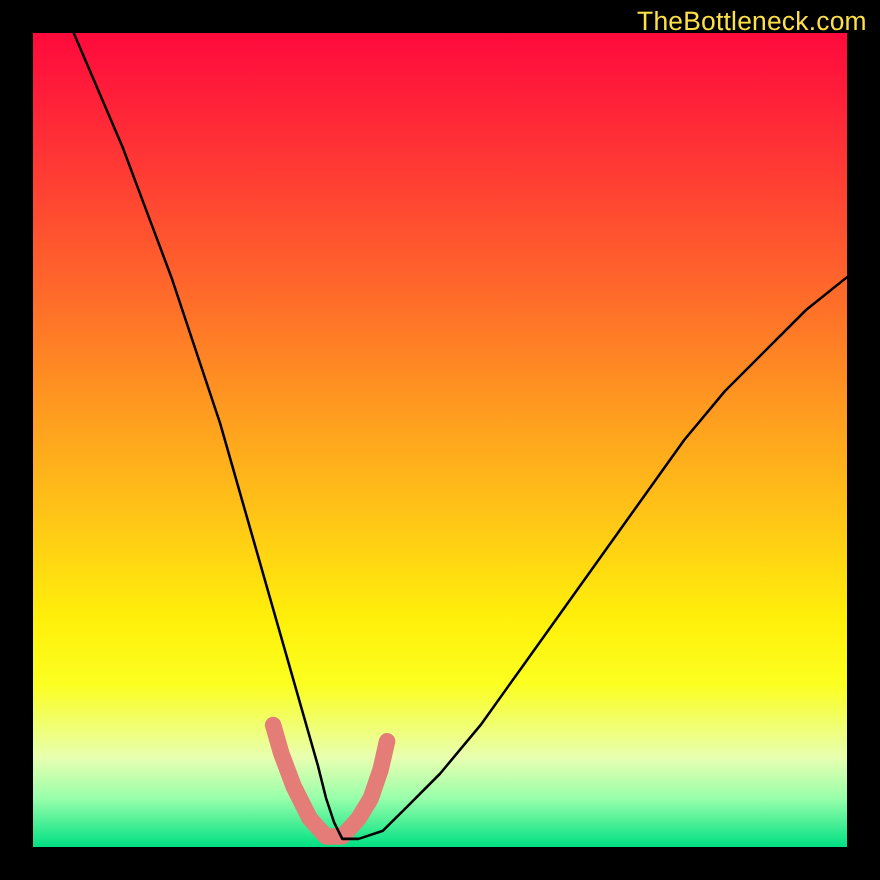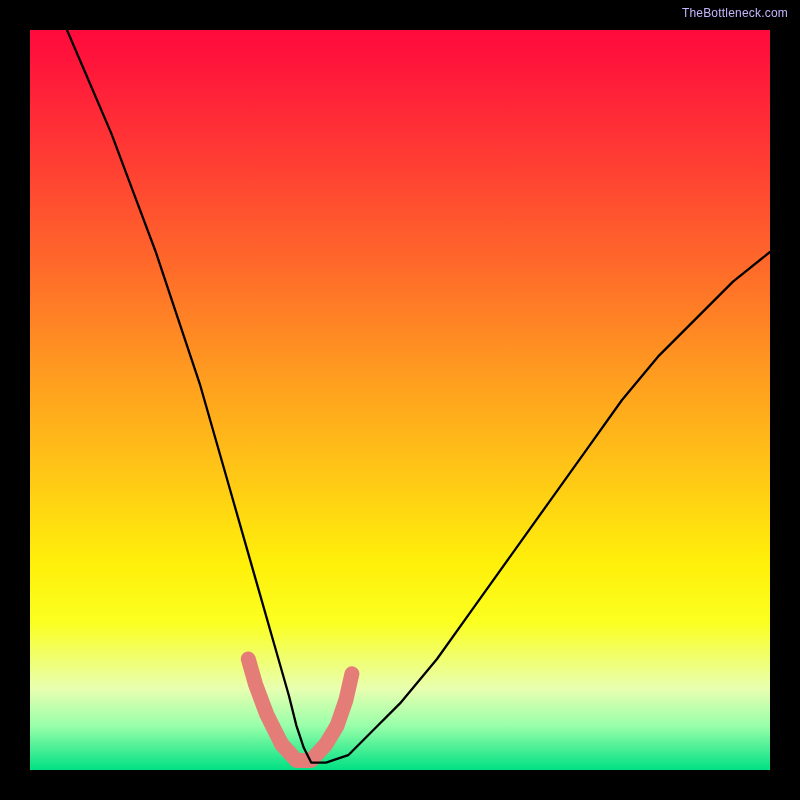--- a/index.html
+++ b/index.html
@@ -42,22 +42,22 @@
       #fbff20 80%,
       #e8ffb0 89%,
       #99ffaa 94%,
       #00e083 100%
     );
   }
   .watermark {
     position: absolute;
     top: 6px;
     right: 12px;
-    color: #c4b5fd;
-    font-size: 12px;
+    color: #fde047;
+    font-size: 24px;
     font-weight: 500;
     letter-spacing: 0.2px;
   }
   .svg-layer {
     position: absolute;
     inset: 0;
   }
 </style>
 </head>
 <body>

